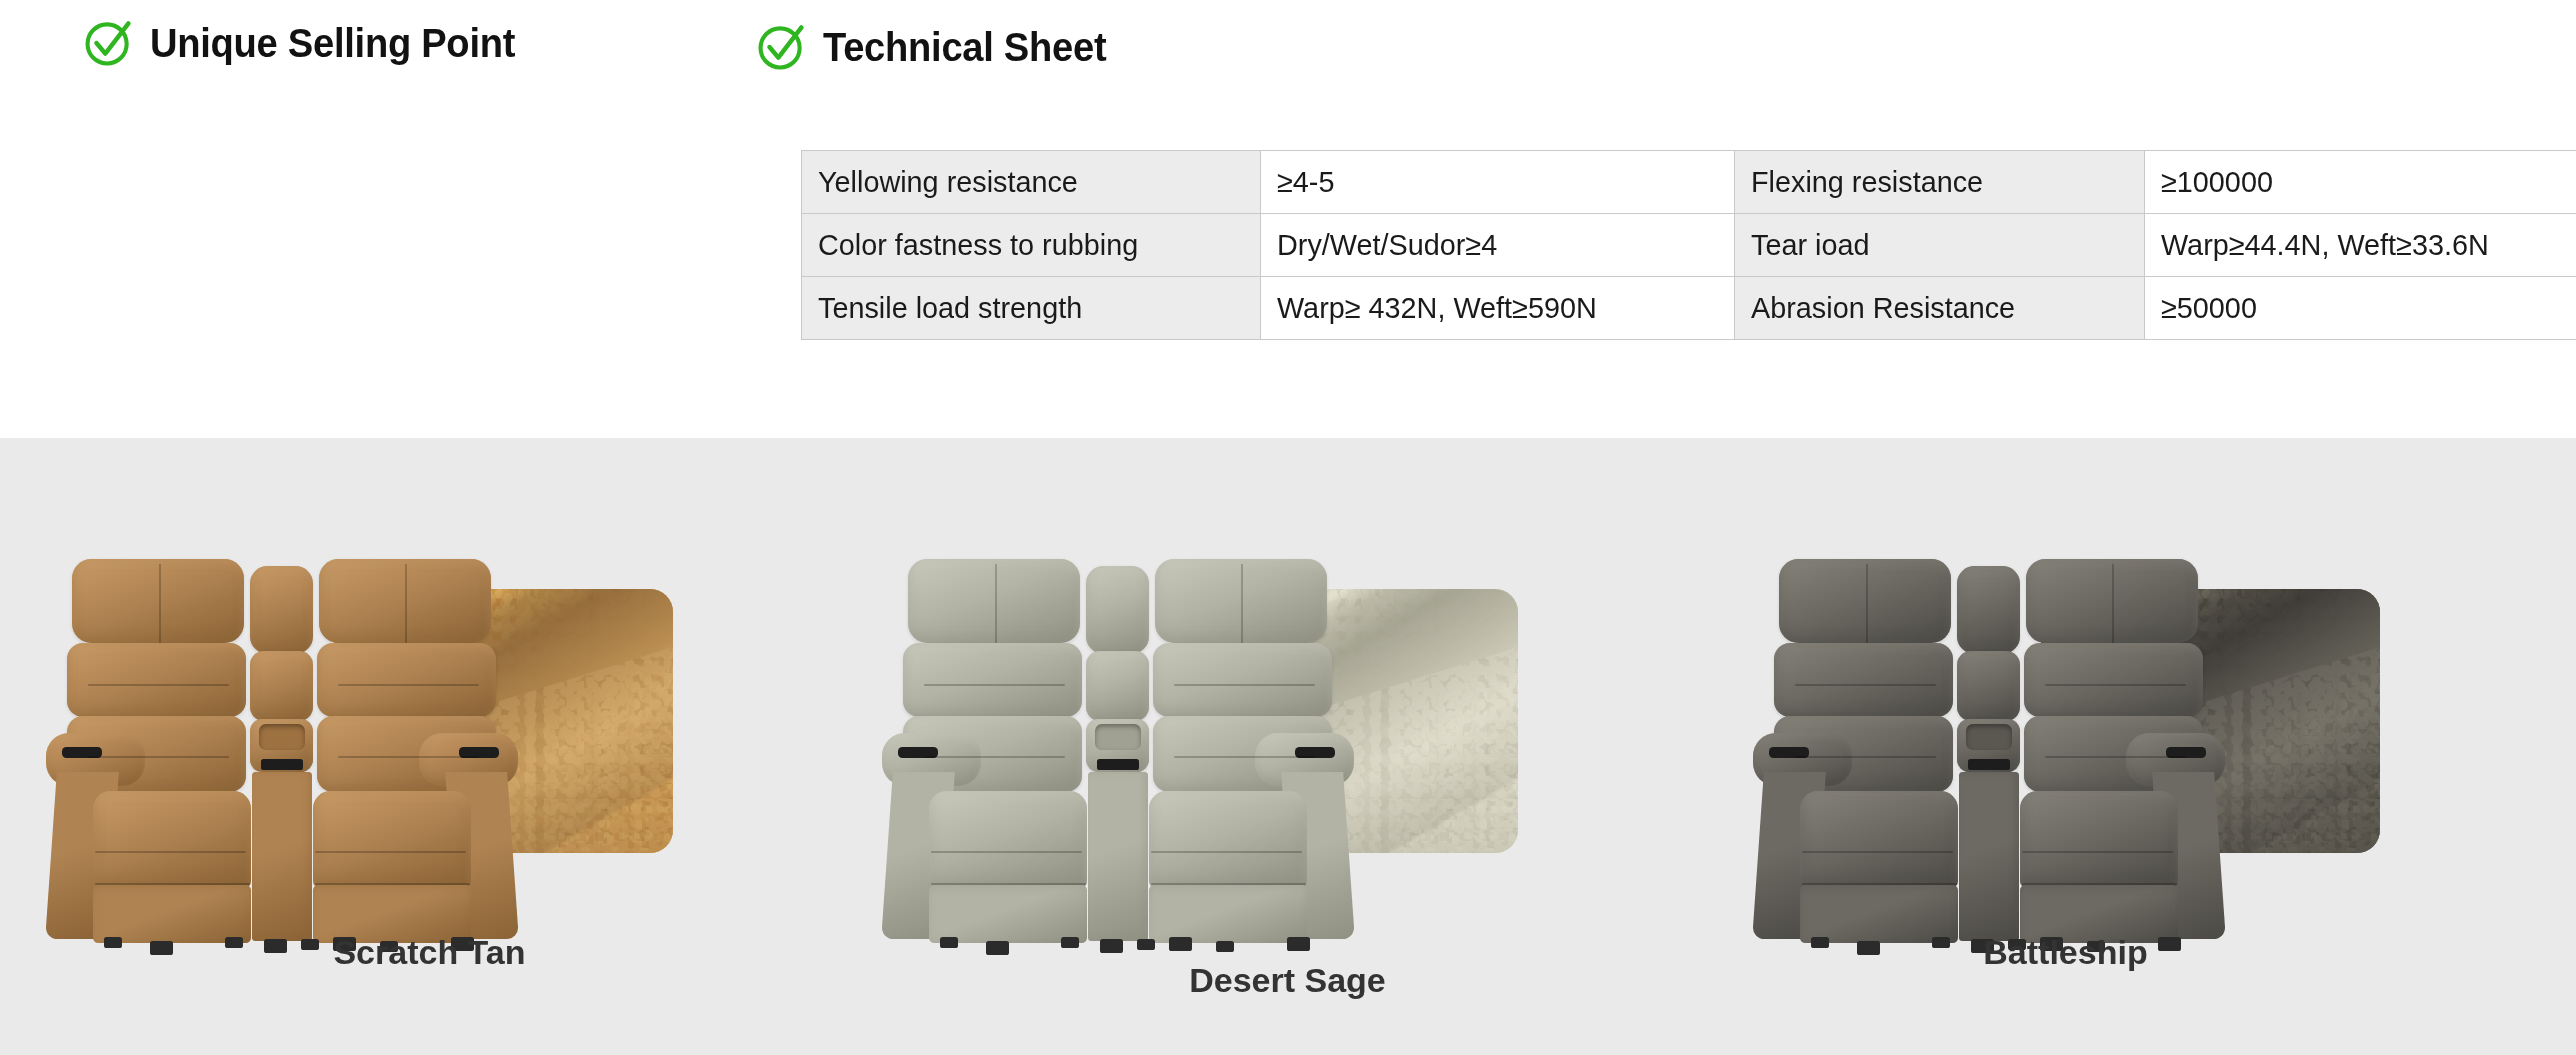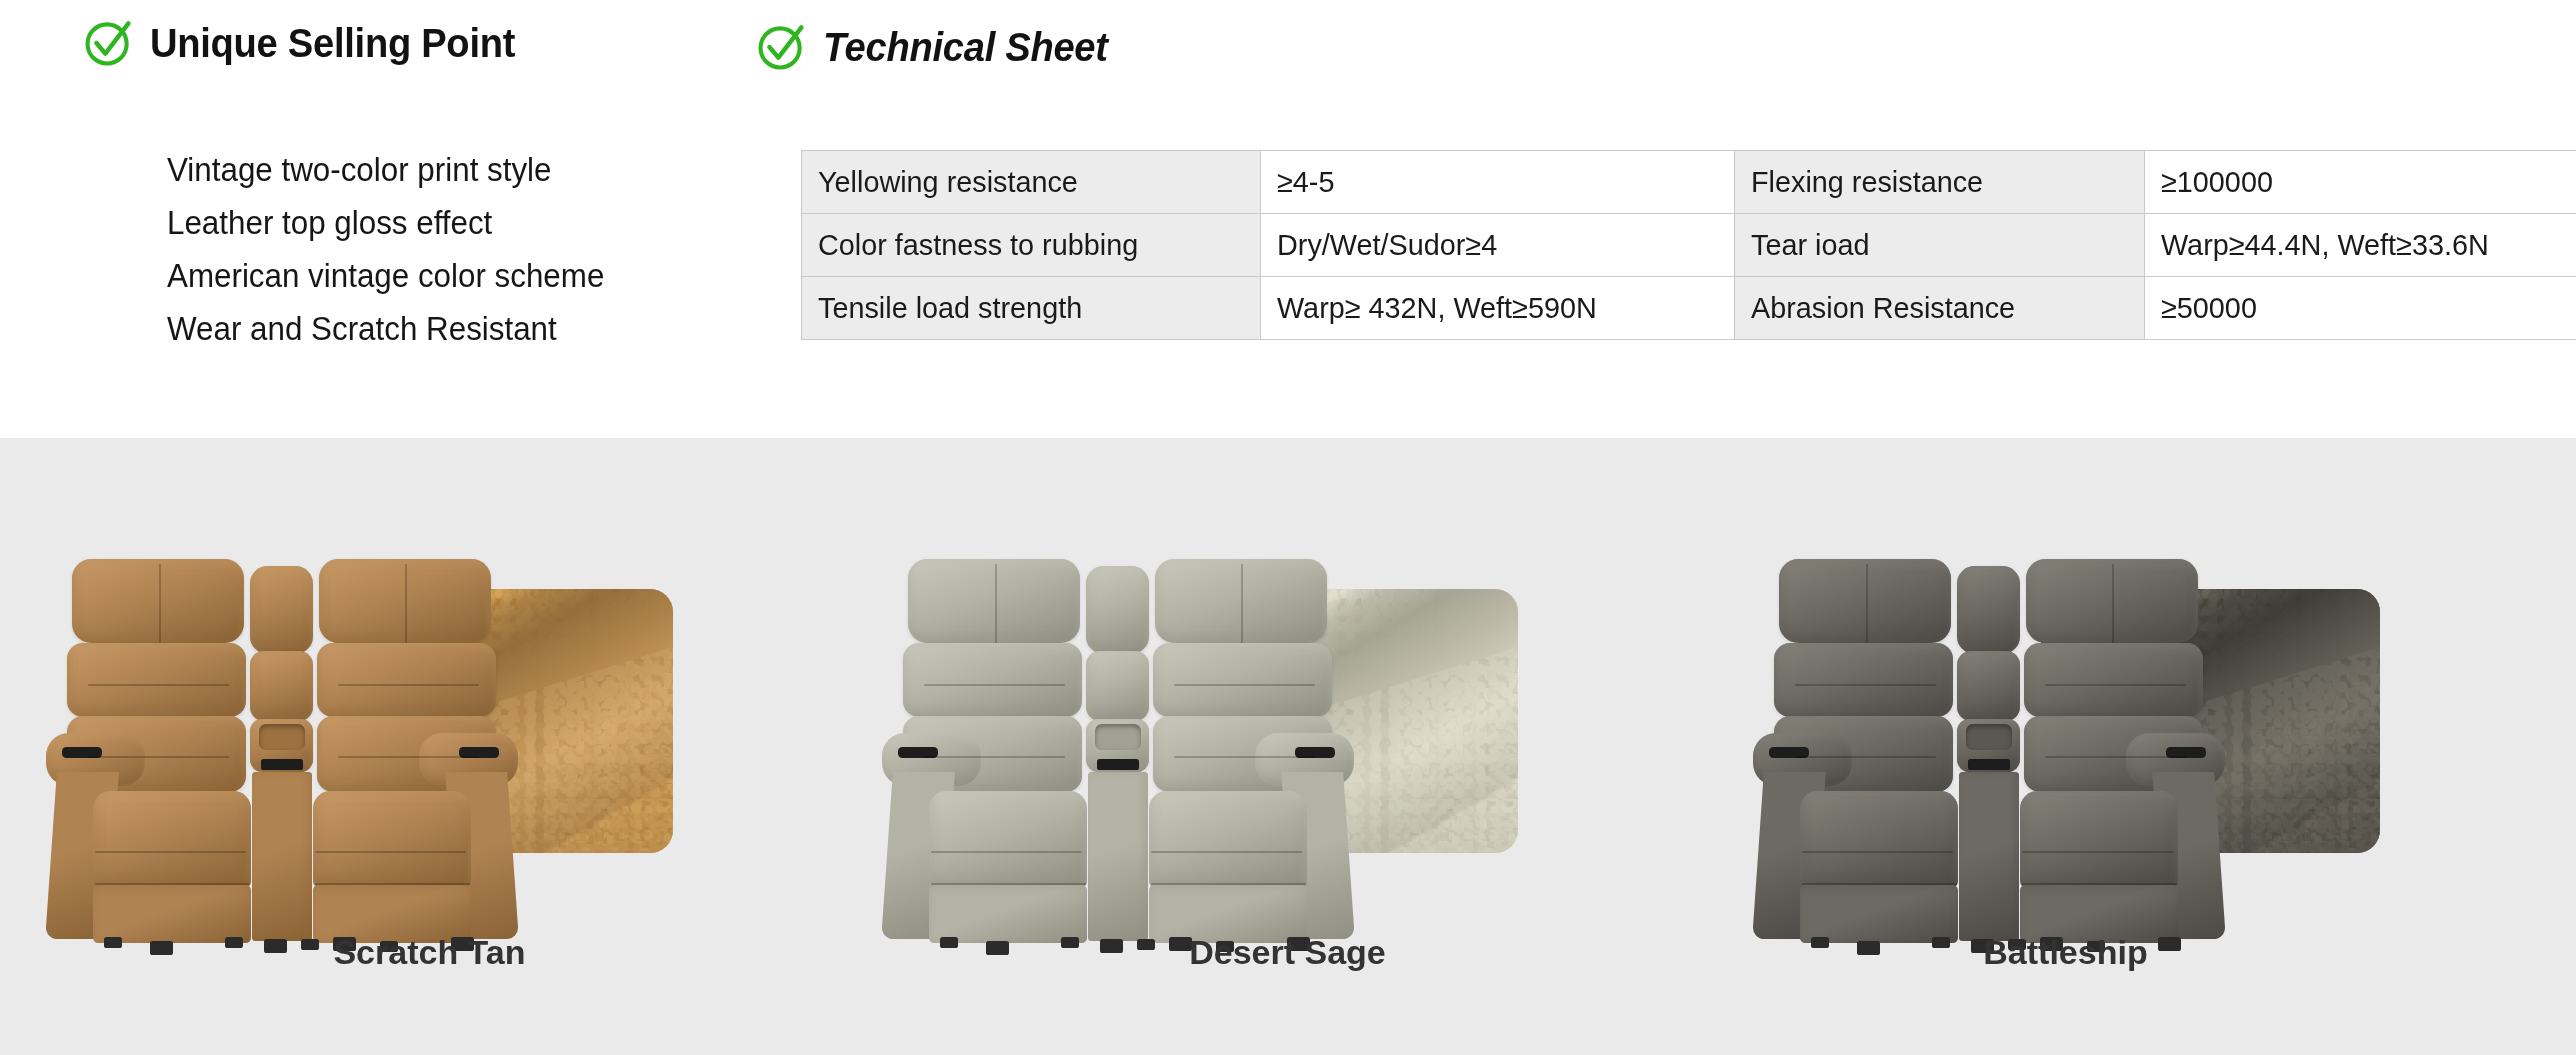--- a/index.html
+++ b/index.html
@@ -15,21 +15,21 @@
   #top-section{
     position:absolute;left:0;top:0;width:2268px;height:438px;
     background:#ffffff;
     padding-left:40px;
   }
 
   .hdr{
     position:absolute;display:flex;align-items:center;gap:17.6px;
   }
   #usp-header{left:84px;top:19.4px;}
-  #tech-header{left:757px;top:23px;font-style:italic;}
+  #tech-header{left:757px;top:23px;}
 
   .check-icon{
     position:relative;width:48px;height:48px;flex:0 0 48px;
   }
   .check-icon svg{display:block;width:48px;height:48px;overflow:visible;}
 
   .hdr-title{
     font-size:41px;font-weight:700;color:#121212;
     letter-spacing:-0.3px;white-space:nowrap;
     font-stretch:condensed;
@@ -128,26 +128,20 @@
   <div class="hdr" id="usp-header">
     <span class="check-icon">
       <svg viewBox="0 0 54 54" xmlns="http://www.w3.org/2000/svg">
         <circle cx="26" cy="28" r="22" fill="none" stroke="#2fb520" stroke-width="4.6"></circle>
         <path d="M14 27 L24 39 L50 5" fill="none" stroke="#2fb520" stroke-width="5" stroke-linecap="round" stroke-linejoin="round"></path>
       </svg>
     </span>
     <span class="hdr-title">Unique Selling Point</span>
   </div>
 
-  <div id="usp-list">
-    <div class="usp-item">Vintage two-color print style</div>
-    <div class="usp-item">Leather top gloss effect</div>
-    <div class="usp-item">American vintage color scheme</div>
-    <div class="usp-item">Wear and Scratch Resistant</div>
-  </div>
 
   <div class="hdr" id="tech-header">
     <span class="check-icon">
       <svg viewBox="0 0 54 54" xmlns="http://www.w3.org/2000/svg">
         <circle cx="26" cy="28" r="22" fill="none" stroke="#2fb520" stroke-width="4.6"></circle>
         <path d="M14 27 L24 39 L50 5" fill="none" stroke="#2fb520" stroke-width="5" stroke-linecap="round" stroke-linejoin="round"></path>
       </svg>
     </span>
     <span class="hdr-title">Technical Sheet</span>
   </div>
@@ -332,15 +326,15 @@
         <div class="foot" style="left:248px;top:387px;width:17.6px;height:10.6px;"></div>
         <div class="foot" style="left:280px;top:385px;width:23px;height:14px;"></div>
         <div class="foot" style="left:327px;top:389px;width:17.6px;height:10.6px;"></div>
         <div class="foot" style="left:398px;top:385px;width:23px;height:14px;"></div>
         <div style="position: absolute; left: 26px; top: 396px; width: 440px; height: 12.3px; border-radius: 50%; background: rgba(0, 0, 0, 0.1); filter: blur(5.3px); z-index: -1;"></div>
       </div>
     </div>
 </div>
 
 <div class="plabel" style="left:0px;">Scratch Tan</div>
-<div class="plabel" style="left:858px;">Desert Sage</div>
+<div class="plabel" style="left:858px;margin-top:28px;">Desert Sage</div>
 <div class="plabel" style="left:1636px;">Battleship</div>
 
 
 </body></html>

